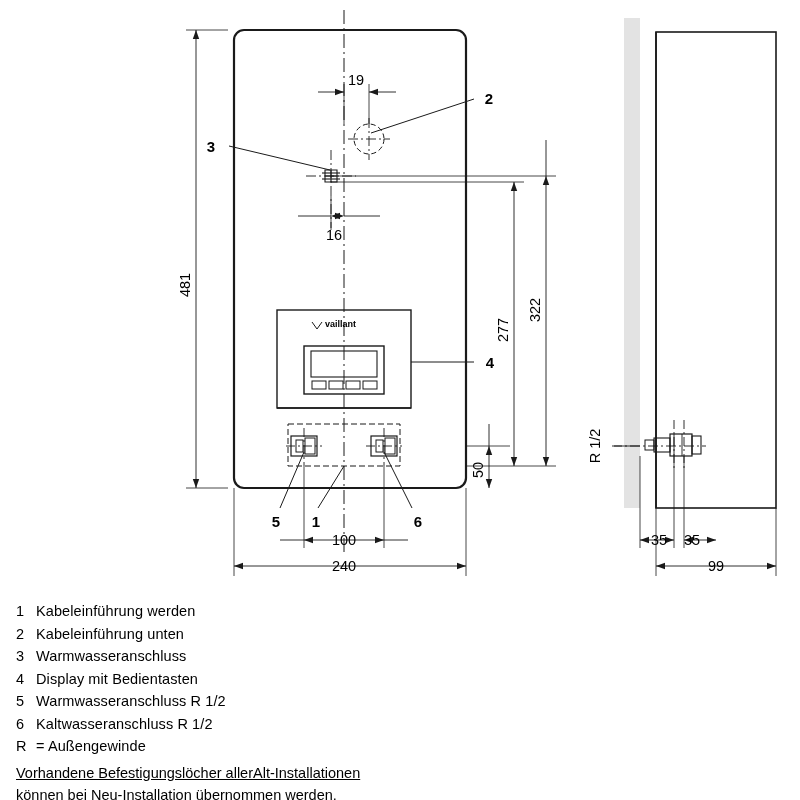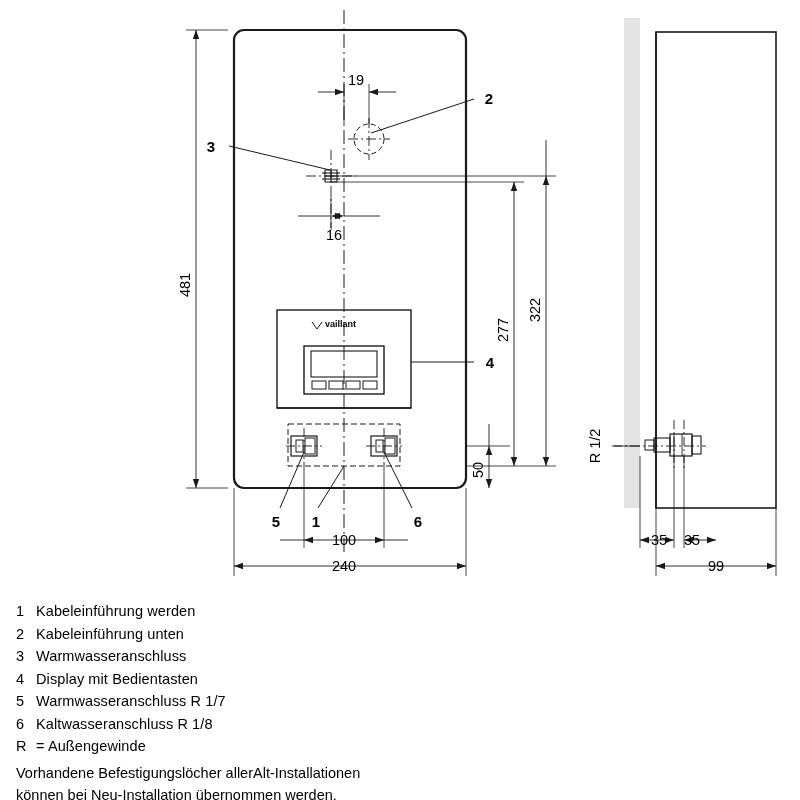--- a/index.html
+++ b/index.html
@@ -50,21 +50,21 @@
     flex: 1 1 auto;
   }
   .note {
     position: absolute;
     left: 16px;
     top: 762px;
     width: 560px;
     font-size: 14.5px;
     line-height: 22px;
   }
-  .note div { white-space: nowrap; }
+  .note div { white-space: nowrap; text-decoration: underline; }
   text {
     font-family: "Liberation Sans", sans-serif;
     fill: #000000;
   }
   .dimtext {
     font-size: 14.5px;
   }
   .calltext {
     font-size: 15px;
     font-weight: bold;
@@ -264,25 +264,25 @@
   <div class="legend-row">
     <span class="legend-key">3</span>
     <span class="legend-text">Warmwasseranschluss</span>
   </div>
   <div class="legend-row">
     <span class="legend-key">4</span>
     <span class="legend-text">Display mit Bedientasten</span>
   </div>
   <div class="legend-row">
     <span class="legend-key">5</span>
-    <span class="legend-text">Warmwasseranschluss R 1/7</span>
+    <span class="legend-text">Warmwasseranschluss R 1/2</span>
   </div>
   <div class="legend-row">
     <span class="legend-key">6</span>
-    <span class="legend-text">Kaltwasseranschluss R 1/8</span>
+    <span class="legend-text">Kaltwasseranschluss R 1/2</span>
   </div>
   <div class="legend-row">
     <span class="legend-key">R</span>
     <span class="legend-text">=  Außengewinde</span>
   </div>
 </div>
 
 <div class="note">
   <div>Vorhandene Befestigungslöcher allerAlt-Installationen</div>
   <div>können bei Neu-Installation übernommen werden.</div>

